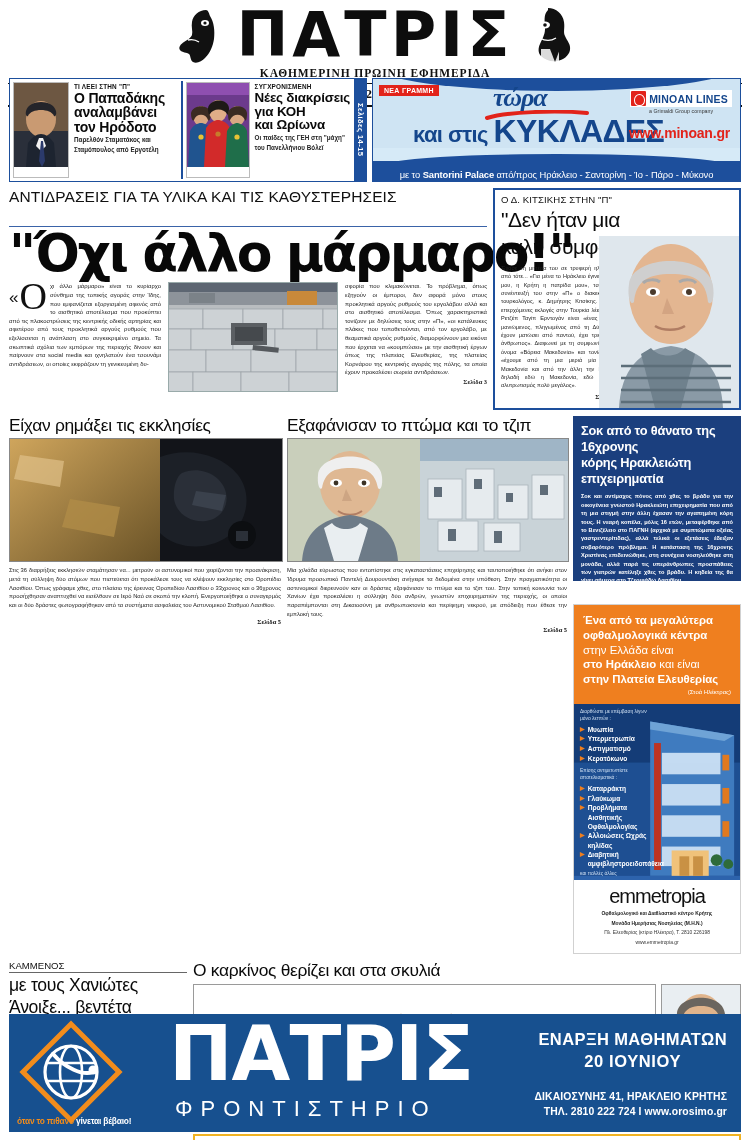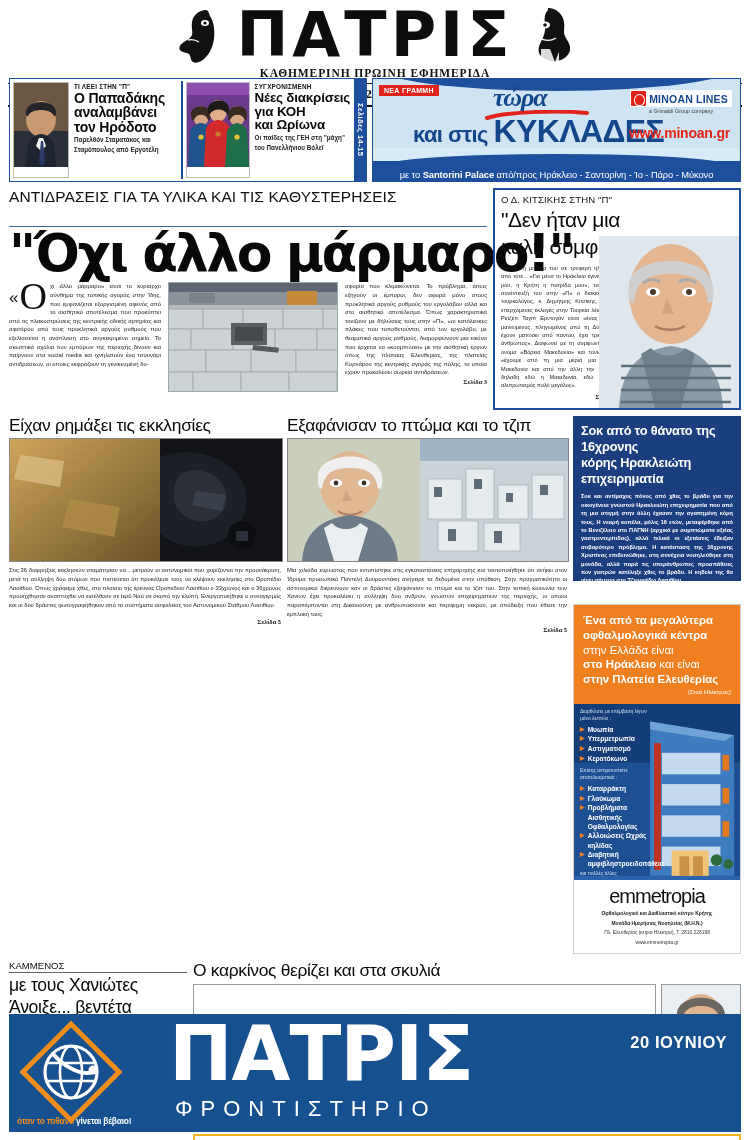--- a/index.html
+++ b/index.html
@@ -749,17 +749,22 @@
       <path d="M28 43h48M28 61h48" stroke="#fff" stroke-width="2.6" fill="none"></path>
       <path d="M34 34c12 14 30 22 40 18" stroke="#fff" stroke-width="4" fill="none" stroke-linecap="round"></path>
       <circle cx="74" cy="50" r="4.5" fill="#fff"></circle>
     </svg>
     <div class="bn-slogan">
       <span class="o">όταν το πιθανό</span><span class="w"> γίνεται βέβαιο!</span>
     </div>
     <div class="bn-name">ΠΑΤΡΙΣ</div>
     <div class="bn-sub">ΦΡΟΝΤΙΣΤΗΡΙΟ</div>
     <div class="bn-right1">
+      <div class="a">ΕΝΑΡΞΗ ΜΑΘΗΜΑΤΩΝ</div>
       <div class="b">20 ΙΟΥΝΙΟΥ</div>
     </div>
+    <div class="bn-right2">
+      <div>ΔΙΚΑΙΟΣΥΝΗΣ 41, ΗΡΑΚΛΕΙΟ ΚΡΗΤΗΣ</div>
+      <div>ΤΗΛ. 2810 222 724 Ι www.orosimo.gr</div>
+    </div>
   </div>
 
 </div>
 
 </body></html>

